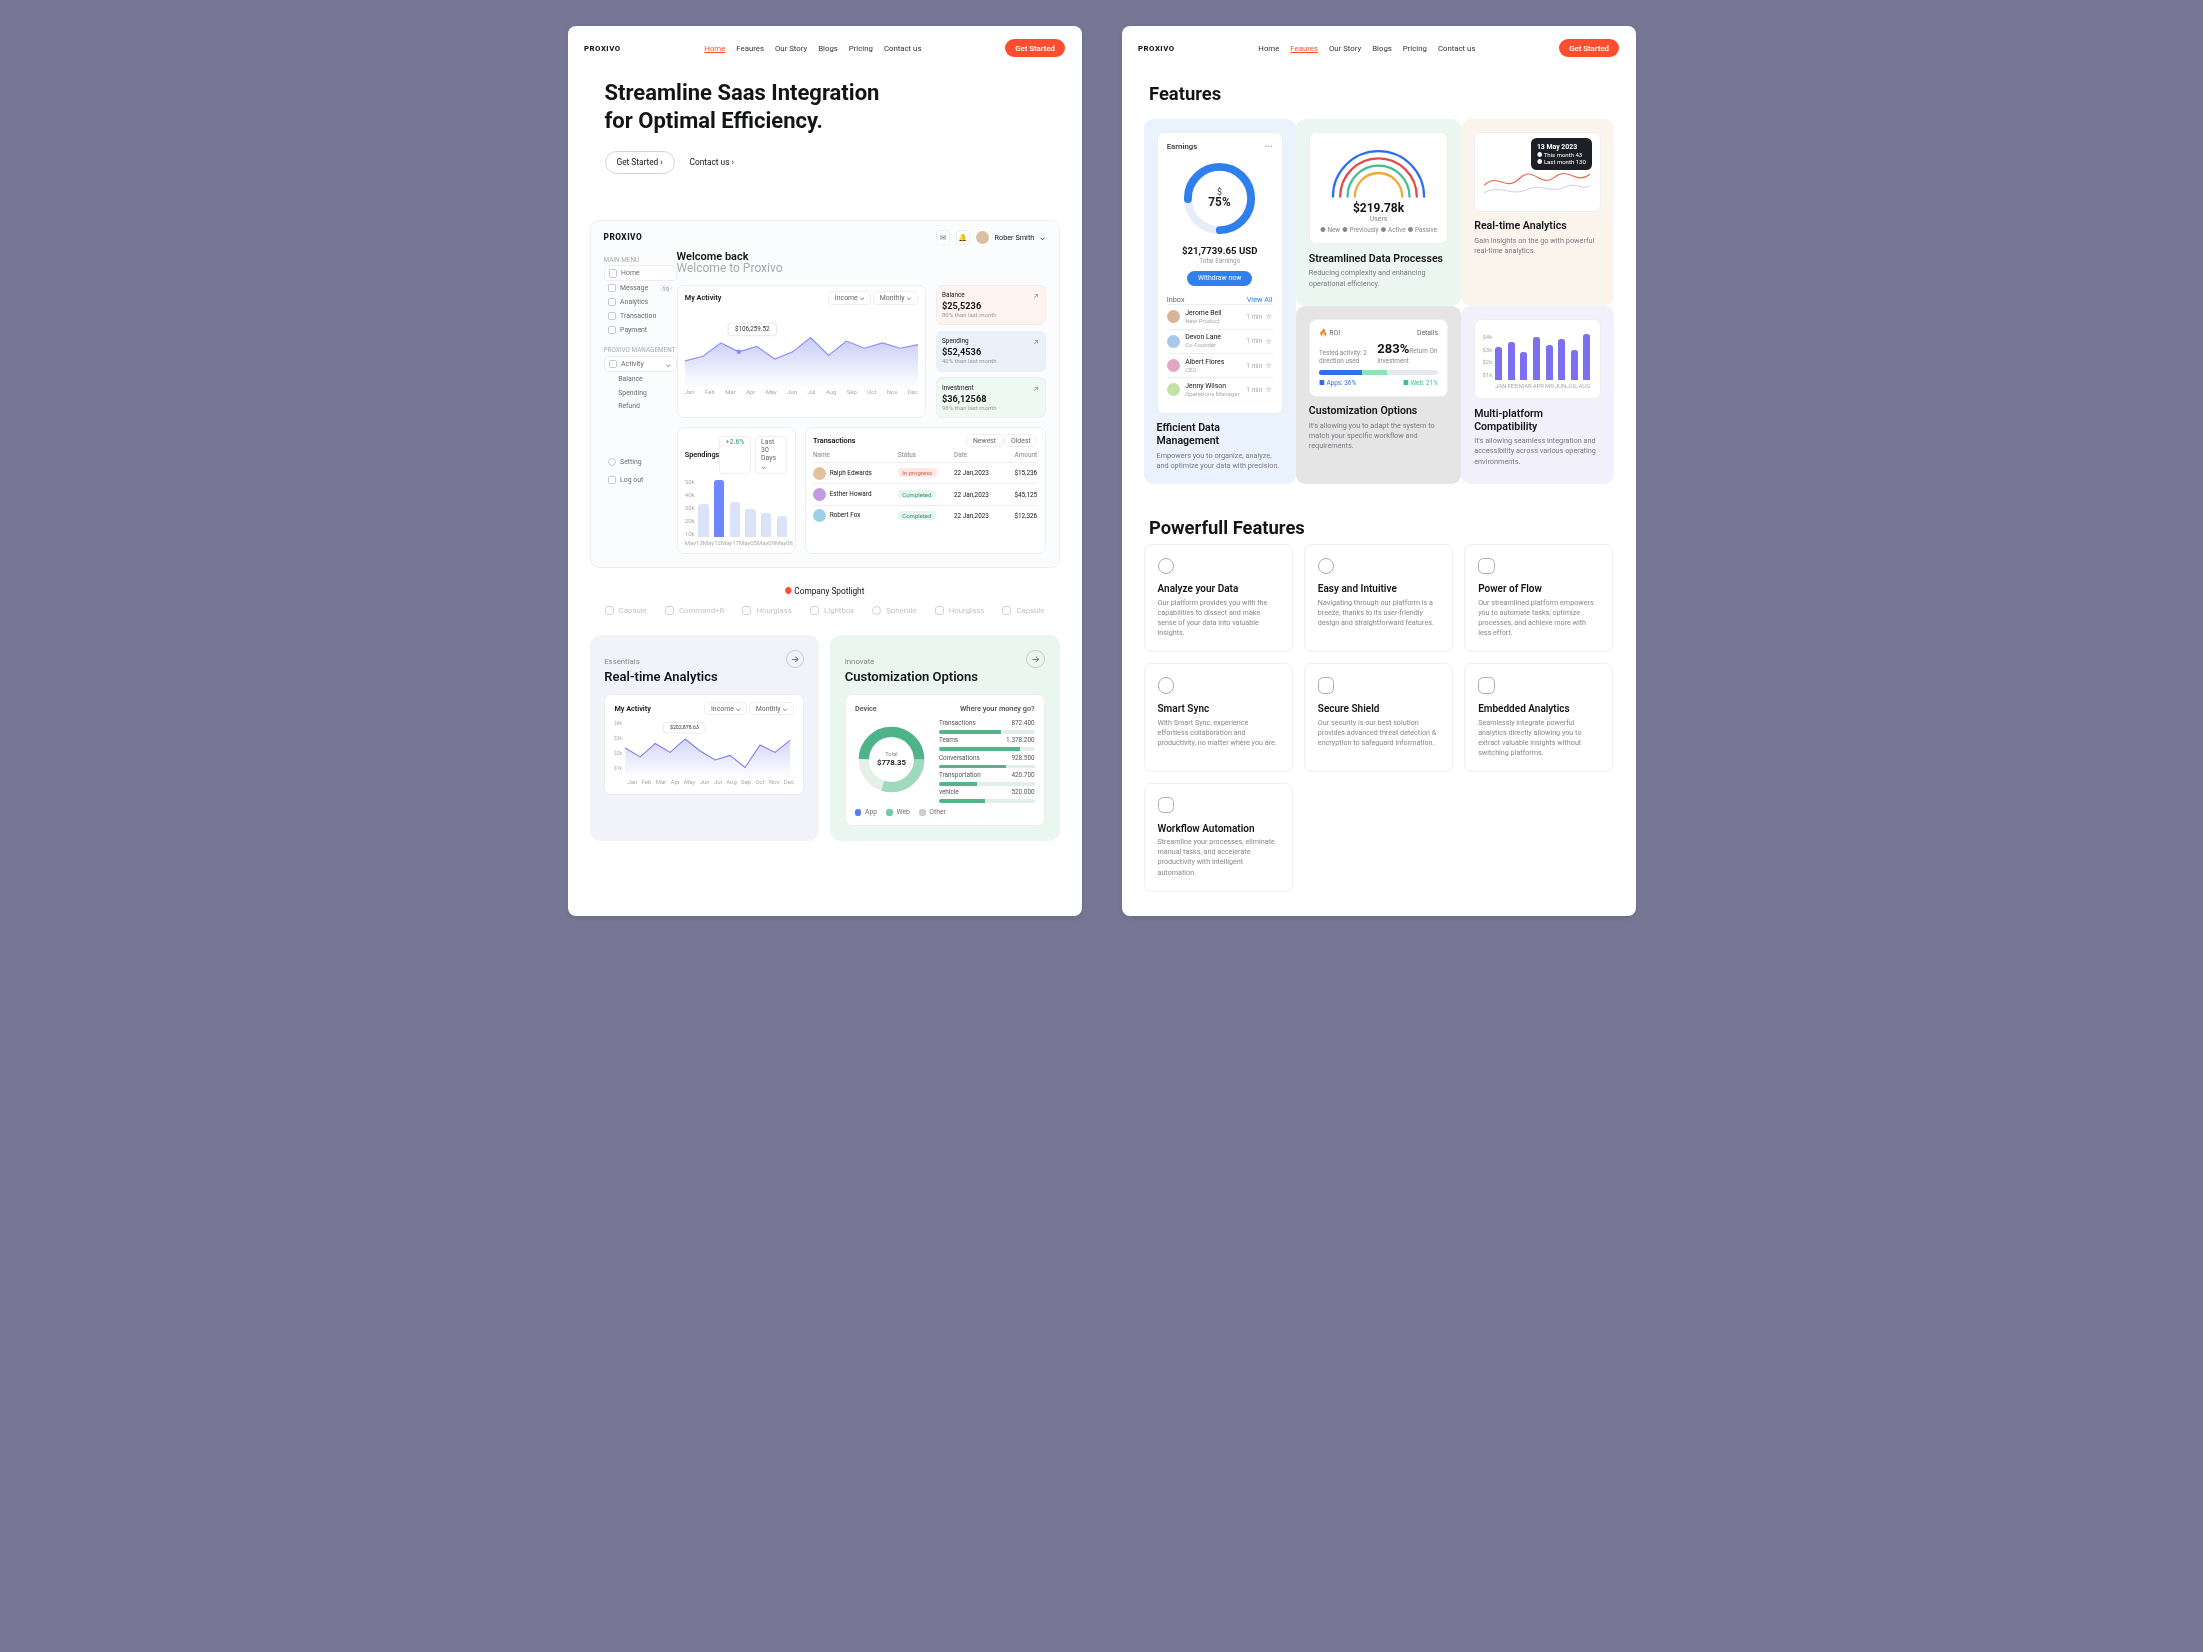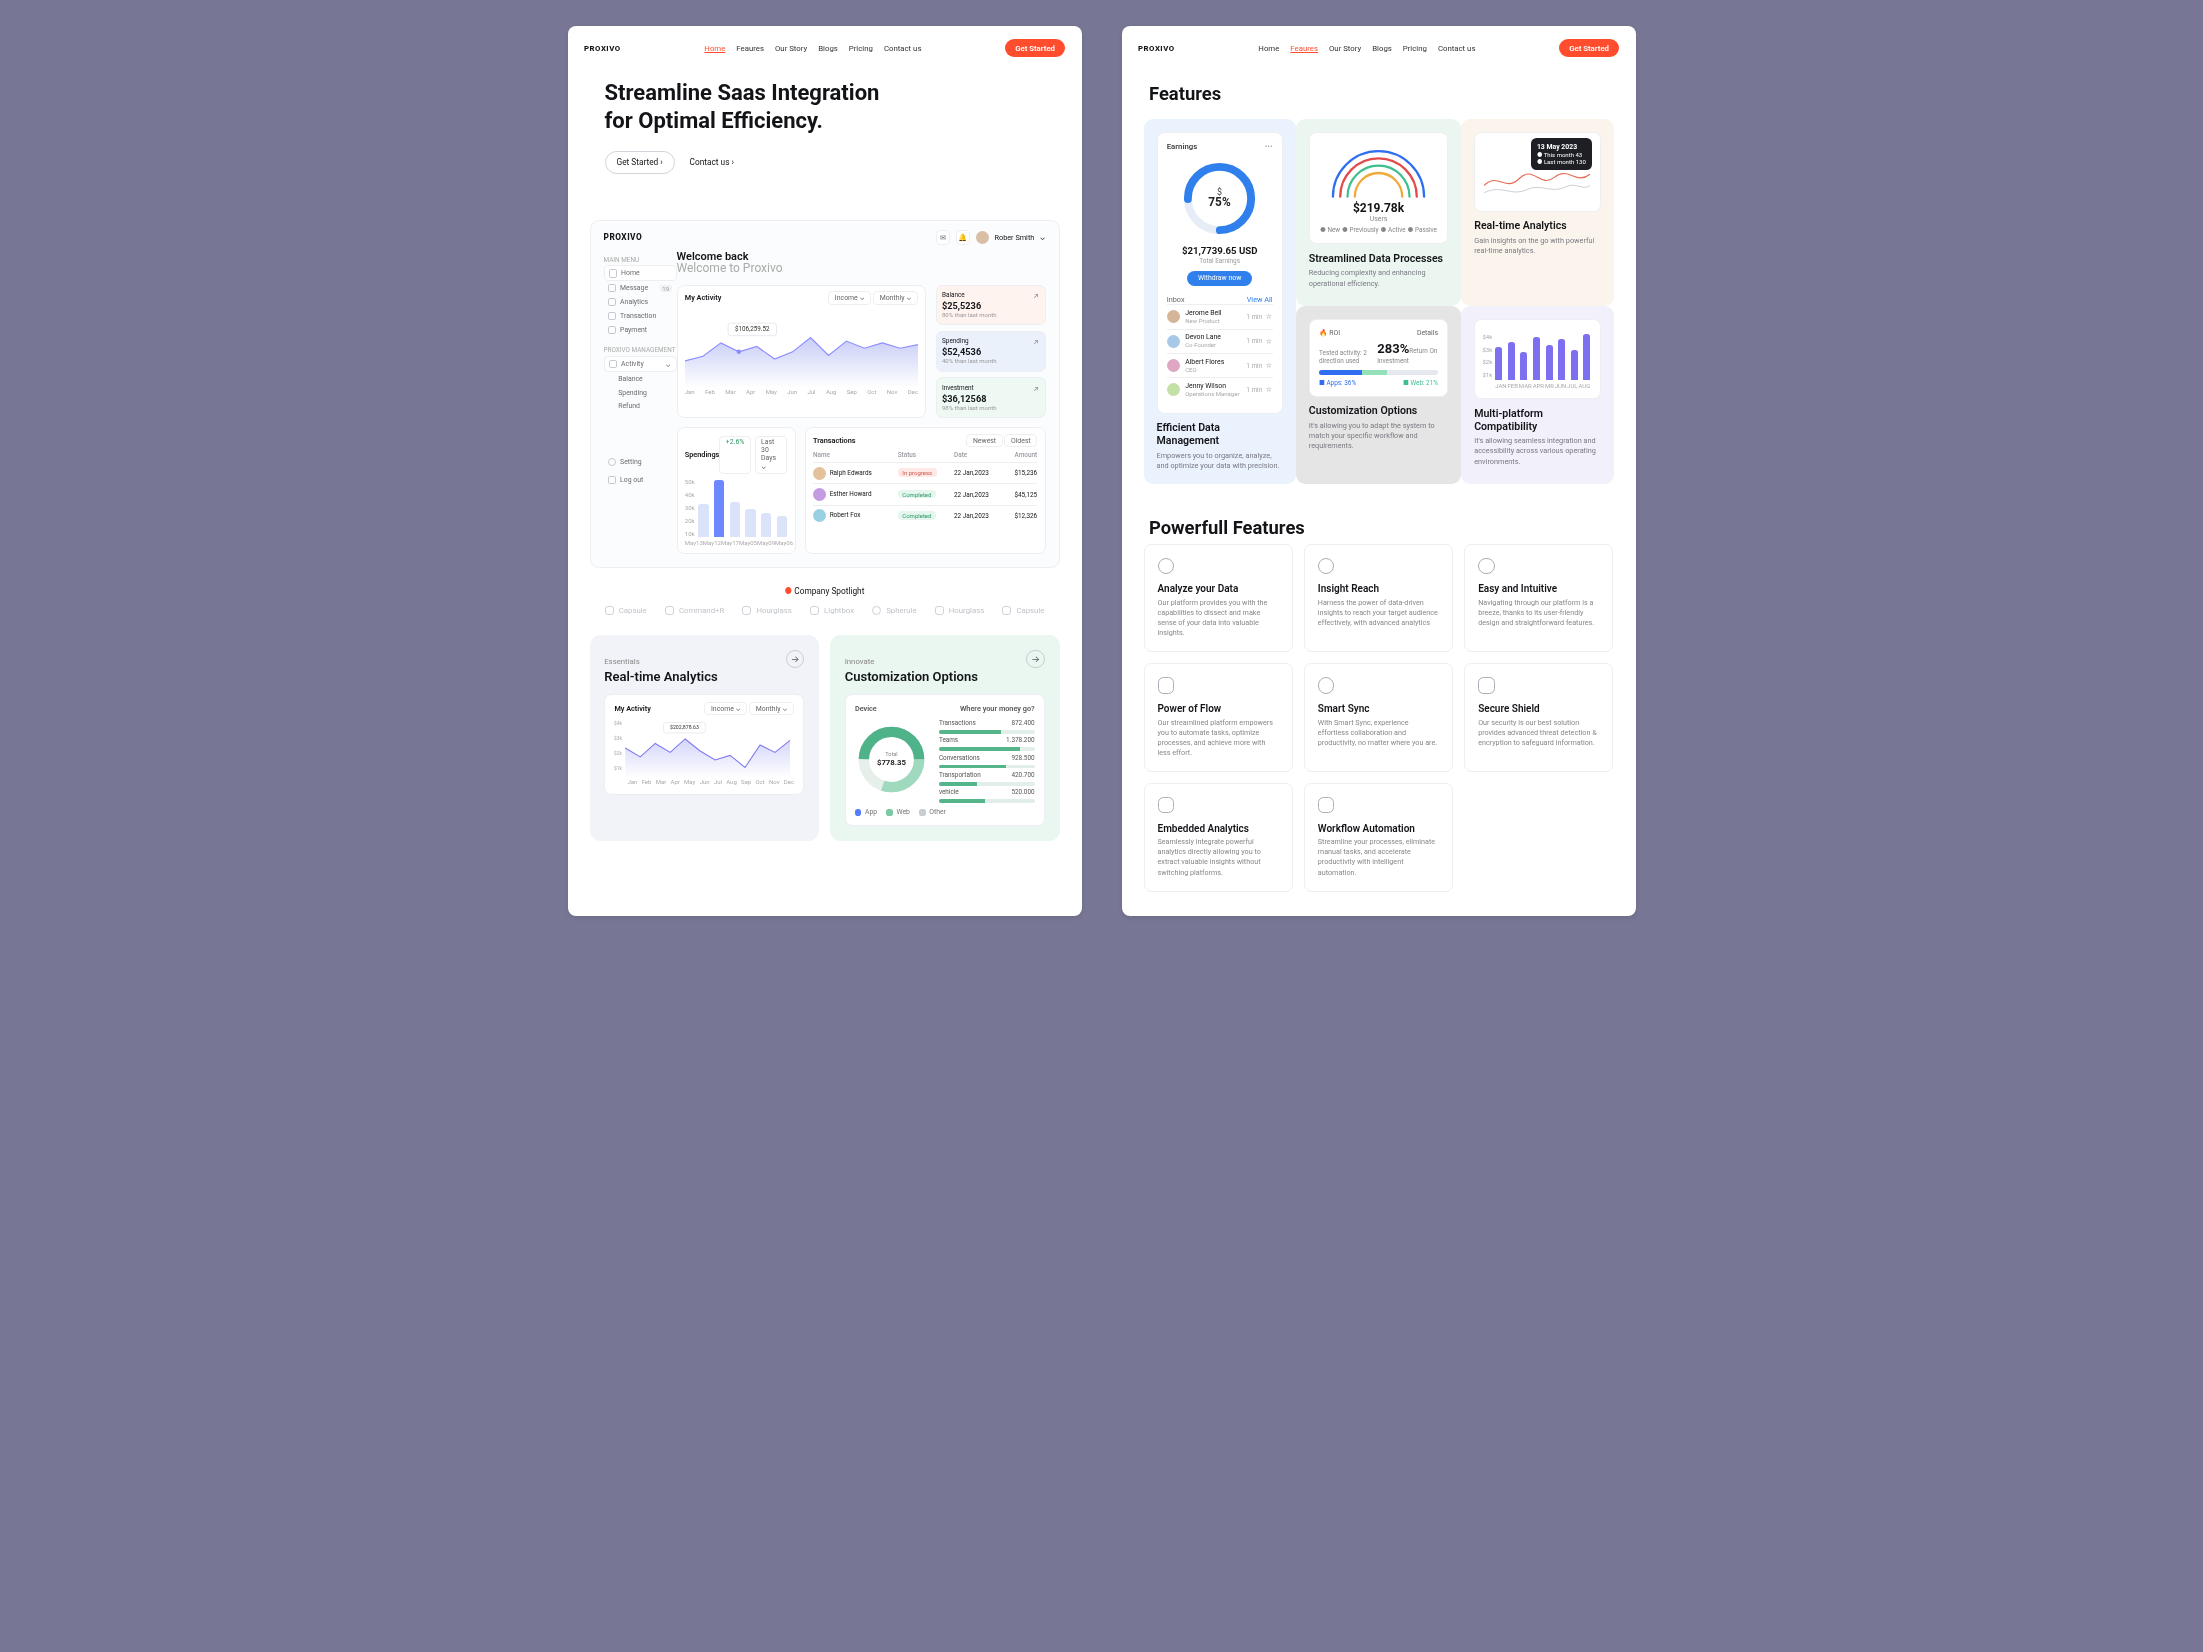--- a/index.html
+++ b/index.html
@@ -702,25 +702,20 @@
 
     <div class="sec-h">Powerfull Features</div>
     <div class="pf-grid">
       <div class="pf">
           <div class="ic round"></div>
           <h5>Analyze your Data</h5>
           <p>Our platform provides you with the capabilities to dissect and make sense of your data into valuable insights.</p>
         </div>
       <div class="pf">
           <div class="ic round"></div>
-          <h5>Insight Reach</h5>
-          <p>Harness the power of data-driven insights to reach your target audience effectively, with advanced analytics</p>
-        </div>
-      <div class="pf">
-          <div class="ic round"></div>
           <h5>Easy and Intuitive</h5>
           <p>Navigating through our platform is a breeze, thanks to its user-friendly design and straightforward features.</p>
         </div>
       <div class="pf">
           <div class="ic"></div>
           <h5>Power of Flow</h5>
           <p>Our streamlined platform empowers you to automate tasks, optimize processes, and achieve more with less effort.</p>
         </div>
       <div class="pf">
           <div class="ic round"></div>

